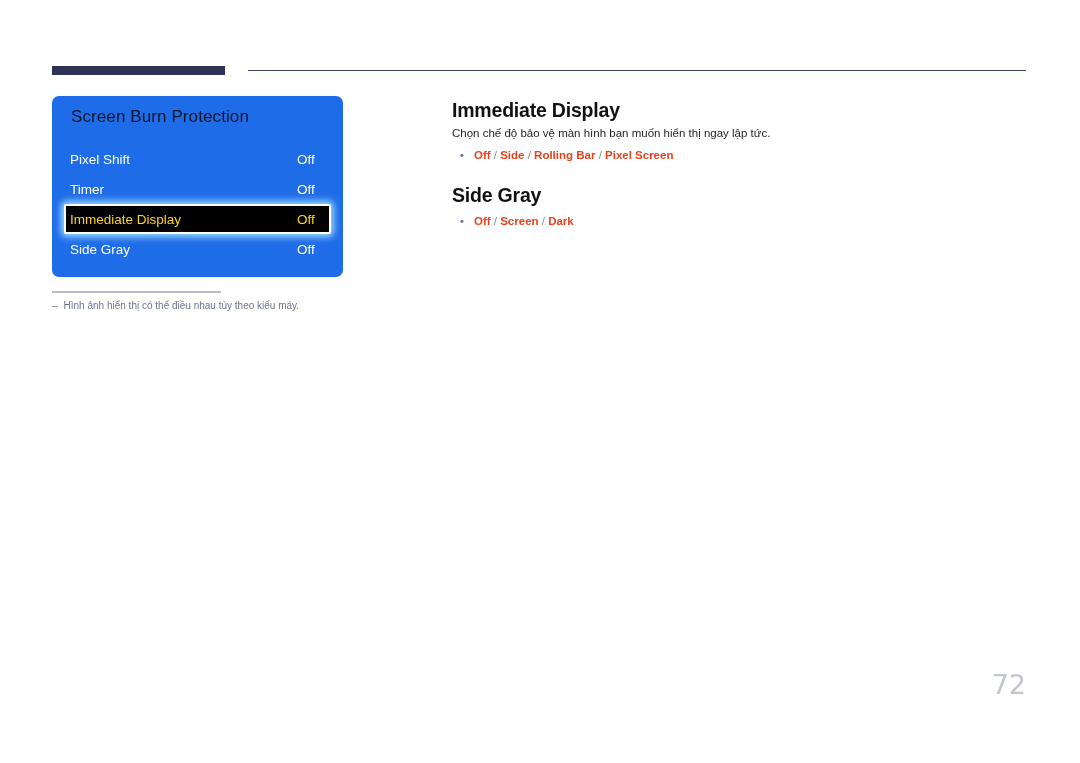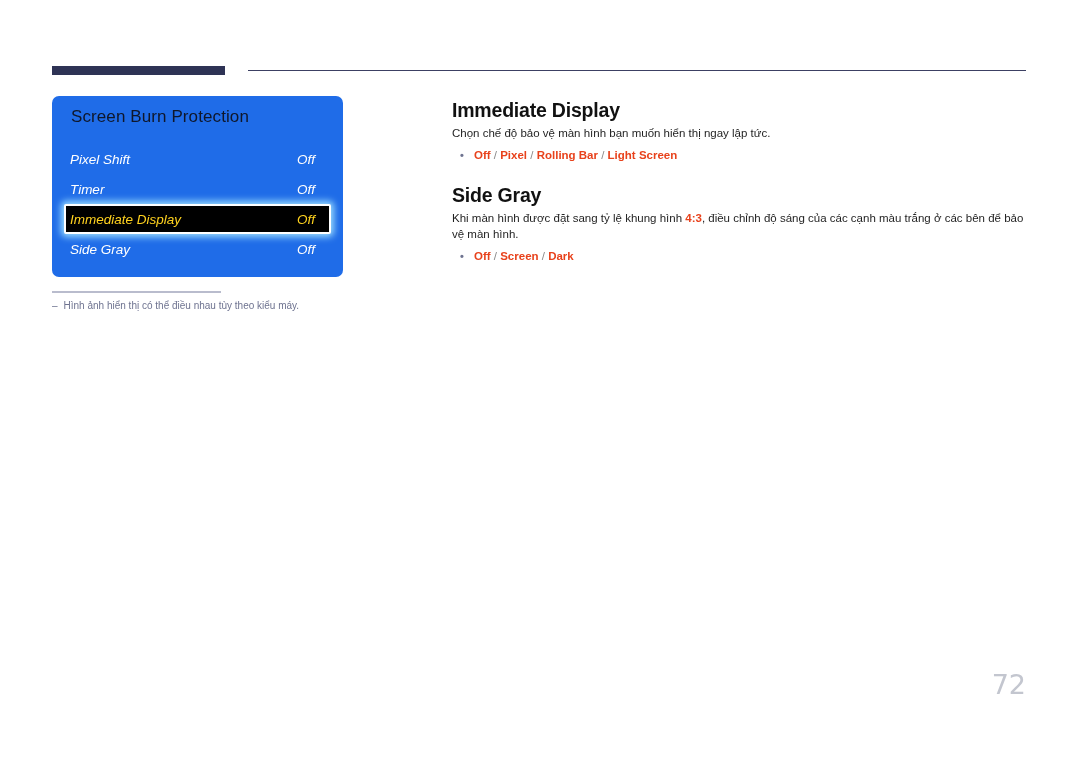--- a/index.html
+++ b/index.html
@@ -60,21 +60,20 @@
     left: 0;
     top: 48px;
     width: 100%;
   }
   .osd-row {
     position: relative;
     height: 30px;
     margin: 0 0 0 0;
     display: flex;
     align-items: center;
-    font-style: italic;
   }
   .osd-row .lbl {
     position: absolute;
     left: 18px;
     font-size: 13.5px;
     color: #ffffff;
     white-space: nowrap;
   }
   .osd-row .val {
     position: absolute;
@@ -220,29 +219,26 @@
 </div>
 
 <div class="right-col">
 
   <h2 class="sec-heading">Immediate Display</h2>
   <p class="sec-body">
     <span>Chọn chế độ bảo vệ màn hình bạn muốn hiển thị ngay lập tức.</span><span class="hl"></span><span></span>
   </p>
   <div class="opt-line">
     <span class="bullet">•</span>
-    <span class="opts" id="opts-0"><span>Off</span><span class="sep"> / </span><span>Pixel</span><span class="sep"> / </span><span>Rolling Bar</span><span class="sep"> / </span><span>Light Screen</span></span>
+    <span class="opts" id="opts-0"><span>Off</span><span class="sep"> / </span><span>Side</span><span class="sep"> / </span><span>Rolling Bar</span><span class="sep"> / </span><span>Pixel Screen</span></span>
   </div>
 
   <div class="block-gap"></div>
 
   <h2 class="sec-heading">Side Gray</h2>
-  <p class="sec-body">
-    <span>Khi màn hình được đặt sang tỷ lệ khung hình </span><span class="hl">4:3</span><span>, điều chỉnh độ sáng của các cạnh màu trắng ở các bên để bảo vệ màn hình.</span>
-  </p>
   <div class="opt-line">
     <span class="bullet">•</span>
     <span class="opts" id="opts-1"><span>Off</span><span class="sep"> / </span><span>Screen</span><span class="sep"> / </span><span>Dark</span></span>
   </div>
 
 </div>
 
 <div class="page-num">72</div>
 
 </body></html>

